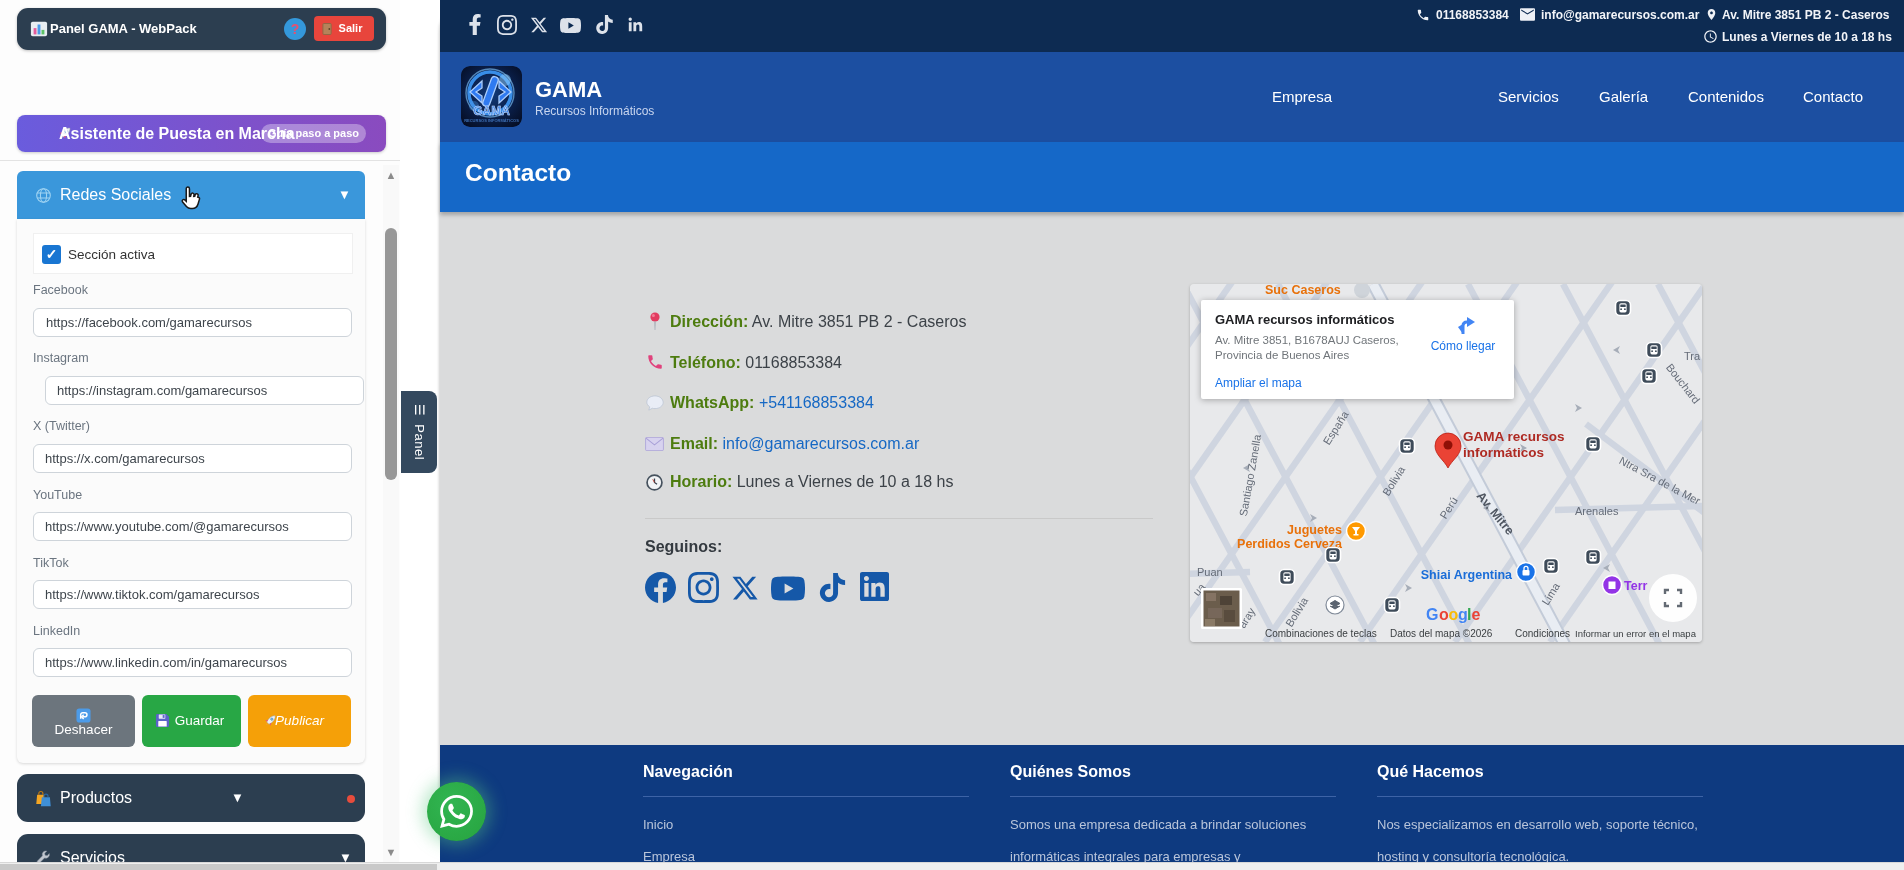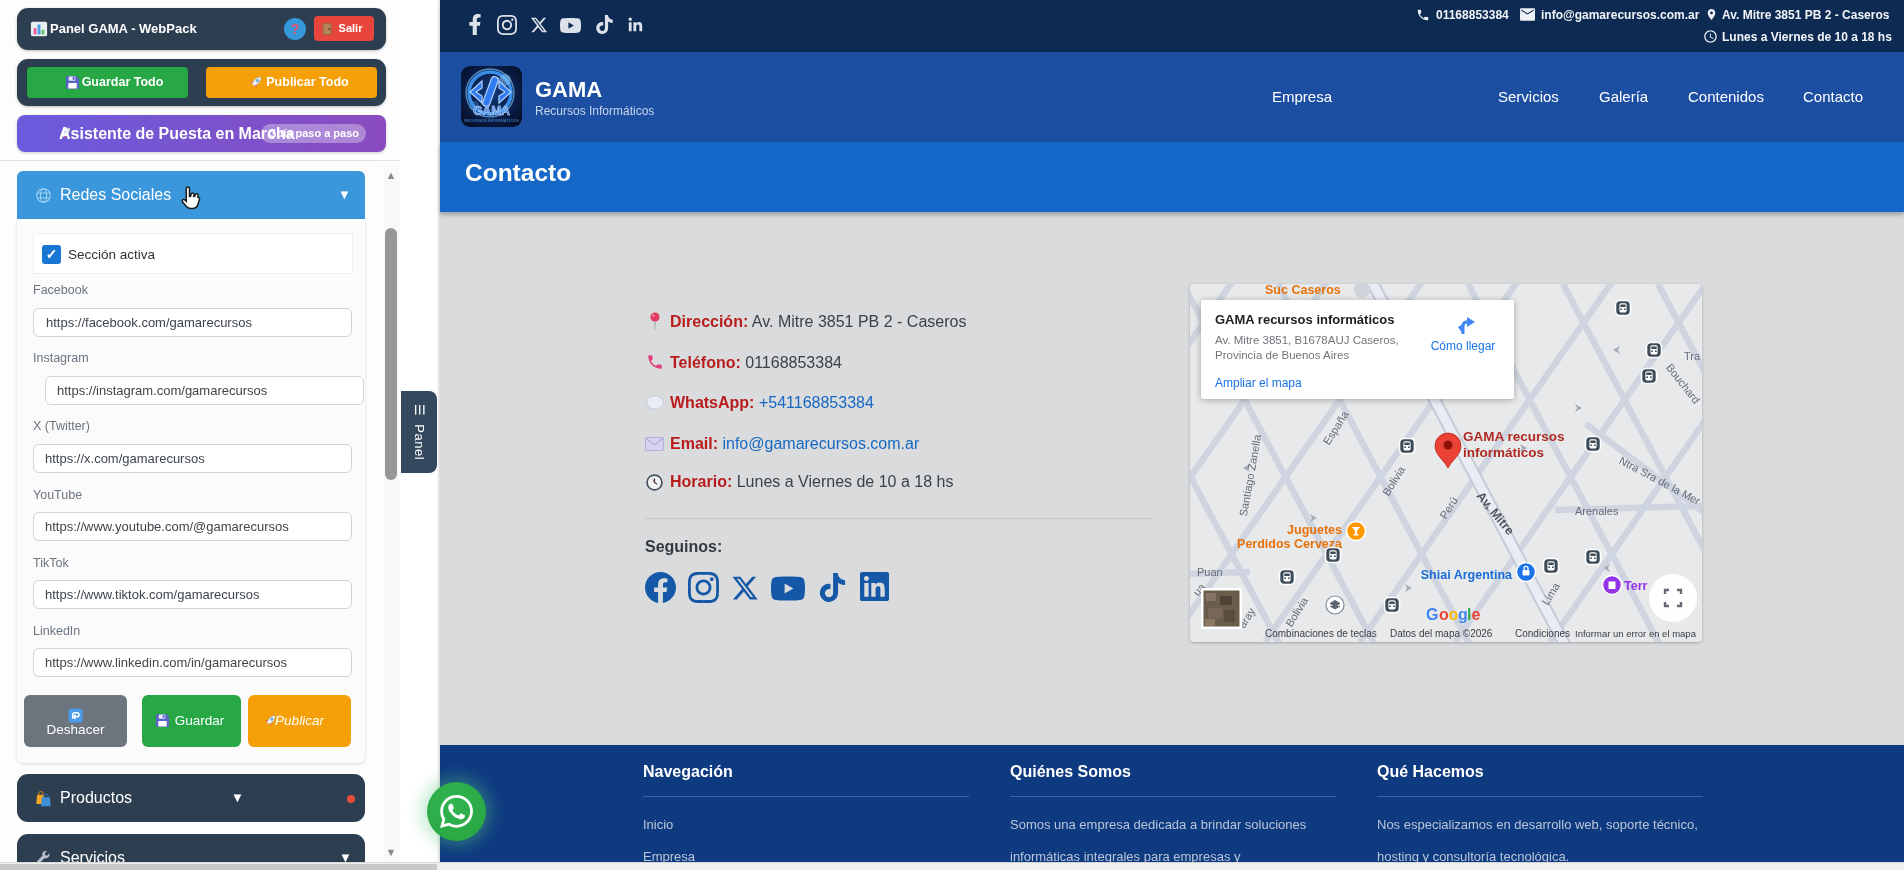--- a/index.html
+++ b/index.html
@@ -29,52 +29,52 @@
   .sec-title { position:absolute; left:43px; top:0; height:48px; line-height:48px; font-size:16px; color:#fff; }
   .sec-ico { position:absolute; left:18px; top:16px; width:17px; height:17px; }
   .sec-arrow { position:absolute; top:0; height:48px; line-height:48px; color:#fff; font-size:13px; }
   #sec-redes-body { left:17px; top:219px; width:348px; height:544px; background:#fbfbfb; border-radius:0 0 6px 6px; box-shadow:0 1px 3px rgba(0,0,0,.15); }
   #chk-row { left:16px; top:14px; width:320px; height:41px; background:#fff; border:1px solid #f0f0f0; position:absolute; }
   #chk-box { position:absolute; left:8px; top:11px; width:19px; height:19px; background:#1976d2; border-radius:3px; color:#fff; font-size:14px; font-weight:bold; text-align:center; line-height:19px; }
   #chk-label { position:absolute; left:34px; top:0; height:41px; line-height:41px; font-size:13.5px; color:#333; }
   .flabel { position:absolute; left:16px; color:#6b7580; font-size:12.5px; }
   .finput { position:absolute; left:16px; width:319px; height:29px; background:#fff; border:1px solid #ced4da; border-radius:6px; font-size:13px; color:#3e454c; line-height:27px; padding-left:11px; }
   .sbtn { position:absolute; top:476px; height:52px; border-radius:6px; color:#fff; font-size:13.5px; text-align:center; }
-  #btn-deshacer { left:7px; width:103px; background:#6c757d; }
+  #btn-deshacer { left:15px; width:103px; background:#6c757d; }
   #btn-guardar { left:125px; width:99px; background:#28a745; line-height:52px; }
   #btn-publicar { left:231px; width:103px; background:#f5a008; line-height:52px; }
 
   #sec-prod-head { left:17px; top:774px; width:348px; height:48px; }
   #sec-serv-head { left:17px; top:834px; width:348px; height:48px; }
 
   
   #vsb { left:383px; top:165px; width:16px; height:697px; background:#f9f9f9; }
   #vsb .arr { position:absolute; left:0; width:16px; color:#8b8b8b; font-size:11px; text-align:center; }
   #vsb-thumb { position:absolute; left:2px; top:63px; width:12px; height:252px; background:#979797; border-radius:6px; }
 
   
   #panel-tab { left:401px; top:391px; width:36px; height:82px; background:#34495e; border-radius:0 8px 8px 0; }
   #panel-tab .inner { position:absolute; left:50%; top:50%; transform:translate(-50%,-50%) rotate(90deg); white-space:nowrap; color:#fff; font-size:13px; letter-spacing:.5px; }
 
   
-  #site { left:440px; top:0; width:1464px; height:862px; background:#dadbdc; box-shadow:-1px 0 3px rgba(0,0,0,.2); }
+  #site { left:440px; top:0; width:1464px; height:862px; background:#dadbdc; box-shadow:-1px 0 3px rgba(0,0,0,.2);border-radius:32px; }
   #topbar { left:0; top:0; width:1464px; height:52px; background:#0d2b52; }
   .tb-ico { position:absolute; top:16px; }
   #topbar .ct { position:absolute; color:#f2f4f8; font-weight:bold; font-size:12px; white-space:nowrap; }
   #siteheader { left:0; top:52px; width:1464px; height:90px; background:#1c4fa1; }
   #logo { left:21px; top:14px; width:61px; height:61px; border-radius:8px; overflow:hidden; }
   #brand-name { left:95px; top:25px; color:#fff; font-weight:bold; font-size:22px; }
   #brand-sub { left:95px; top:52px; color:#c9d6ef; font-size:12px; }
   .nav-item { position:absolute; top:0; height:90px; line-height:90px; color:#fff; font-size:15px; }
   #banner { left:0; top:142px; width:1464px; height:70px; background:#1568c8; box-shadow:0 3px 4px rgba(0,0,0,.25); }
   #banner h1 { position:absolute; left:25px; top:17px; color:#fff; font-size:24.5px; font-weight:bold; font-family:"Liberation Sans",sans-serif; }
 
   
   .crow { position:absolute; left:230px; font-size:16px; color:#3c4248; white-space:nowrap; }
-  .crow b { color:#b91c1c; }
+  .crow b { color:#4d7c0f; }
   .crow .lnk { color:#1668c4; }
   #cdivider { left:205px; top:518px; width:508px; height:1px; background:#c9c9c9; }
   #seguinos { left:205px; top:538px; font-size:16px; font-weight:bold; color:#343a40; }
   .soc { position:absolute; top:572px; }
 
   
   #sitefooter { left:0; top:745px; width:1464px; height:117px; background:#0e3a80; }
   .fcol-h { position:absolute; top:18px; color:#fff; font-weight:bold; font-size:16px; }
   .fcol-line { position:absolute; top:51px; width:326px; height:1px; background:#3d63a6; }
   .fcol-txt { position:absolute; color:#b9c5da; font-size:13px; line-height:32px; }
@@ -434,36 +434,20 @@
           <rect x="4" y="9" width="3.2" height="7" fill="#e45c9c"></rect>
           <rect x="8.4" y="5" width="3.2" height="11" fill="#4c9be8"></rect>
           <rect x="12.8" y="11" width="3.2" height="5" fill="#5dc367"></rect>
         </svg>
       <div id="sb-title" class="abs">Panel GAMA - WebPack</div>
       <div id="sb-help" class="abs">?</div>
       <div id="sb-salir" class="abs"><svg style="position:absolute;left:8px;top:7px;width:11px;height:12px;" viewBox="0 0 12 13">
             <rect x="1" y="0.5" width="9" height="12" rx="1" fill="#b5835a" stroke="#8e6844" stroke-width="1"></rect>
             <circle cx="8" cy="6.5" r="1" fill="#5d4428"></circle>
           </svg><span style="margin-left:13px;">Salir</span></div>
-    </div>
-    <div id="sb-actions" class="abs darkcard">
-      <div id="btn-guardar-todo" class="btn"><svg style="position:absolute;left:38px;top:8px;width:15px;height:15px;" viewBox="0 0 16 16">
-            <path d="M1 2.5A1.5 1.5 0 0 1 2.5 1H12l3 3v9.5A1.5 1.5 0 0 1 13.5 15h-11A1.5 1.5 0 0 1 1 13.5z" fill="#5b63c8"></path>
-            <rect x="4" y="1.5" width="7" height="4.5" rx=".5" fill="#e8eaf6"></rect>
-            <rect x="8.2" y="2.2" width="2" height="3" fill="#5b63c8"></rect>
-            <rect x="3.5" y="8.5" width="9" height="6" rx=".5" fill="#fff"></rect>
-          </svg><span style="margin-left:30px;">Guardar Todo</span></div>
-      <div id="btn-publicar-todo" class="btn"><svg style="position:absolute;left:42px;top:7px;width:16px;height:16px;" viewBox="0 0 16 16">
-            <g transform="rotate(45 8 8)">
-              <path d="M8 1c1.8 1.4 2.6 3.6 2.6 6.1 0 2-.4 3.6-.9 4.9H6.3c-.5-1.3-.9-2.9-.9-4.9C5.4 4.6 6.2 2.4 8 1z" fill="#eceff4" stroke="#9aa4b0" stroke-width=".5"></path>
-              <circle cx="8" cy="6" r="1.3" fill="#74b9e8" stroke="#3f7fb5" stroke-width=".5"></circle>
-              <path d="M5.6 9.2 4 12l2.2-.8zM10.4 9.2 12 12l-2.2-.8z" fill="#e8507e"></path>
-              <path d="M7 12.3h2L8 15z" fill="#f5a623"></path>
-            </g>
-          </svg><span style="margin-left:32px;">Publicar Todo</span></div>
     </div>
     <div id="sb-asist" class="abs">
       <svg style="position:absolute;left:40px;top:10px;width:16px;height:16px;" viewBox="0 0 16 16">
           <g transform="rotate(45 8 8)">
             <path d="M8 1c1.8 1.4 2.6 3.6 2.6 6.1 0 2-.4 3.6-.9 4.9H6.3c-.5-1.3-.9-2.9-.9-4.9C5.4 4.6 6.2 2.4 8 1z" fill="#eceff4" stroke="#9aa4b0" stroke-width=".5"></path>
             <circle cx="8" cy="6" r="1.3" fill="#74b9e8" stroke="#3f7fb5" stroke-width=".5"></circle>
             <path d="M5.6 9.2 4 12l2.2-.8zM10.4 9.2 12 12l-2.2-.8z" fill="#e8507e"></path>
             <path d="M7 12.3h2L8 15z" fill="#f5a623"></path>
           </g>
         </svg>

